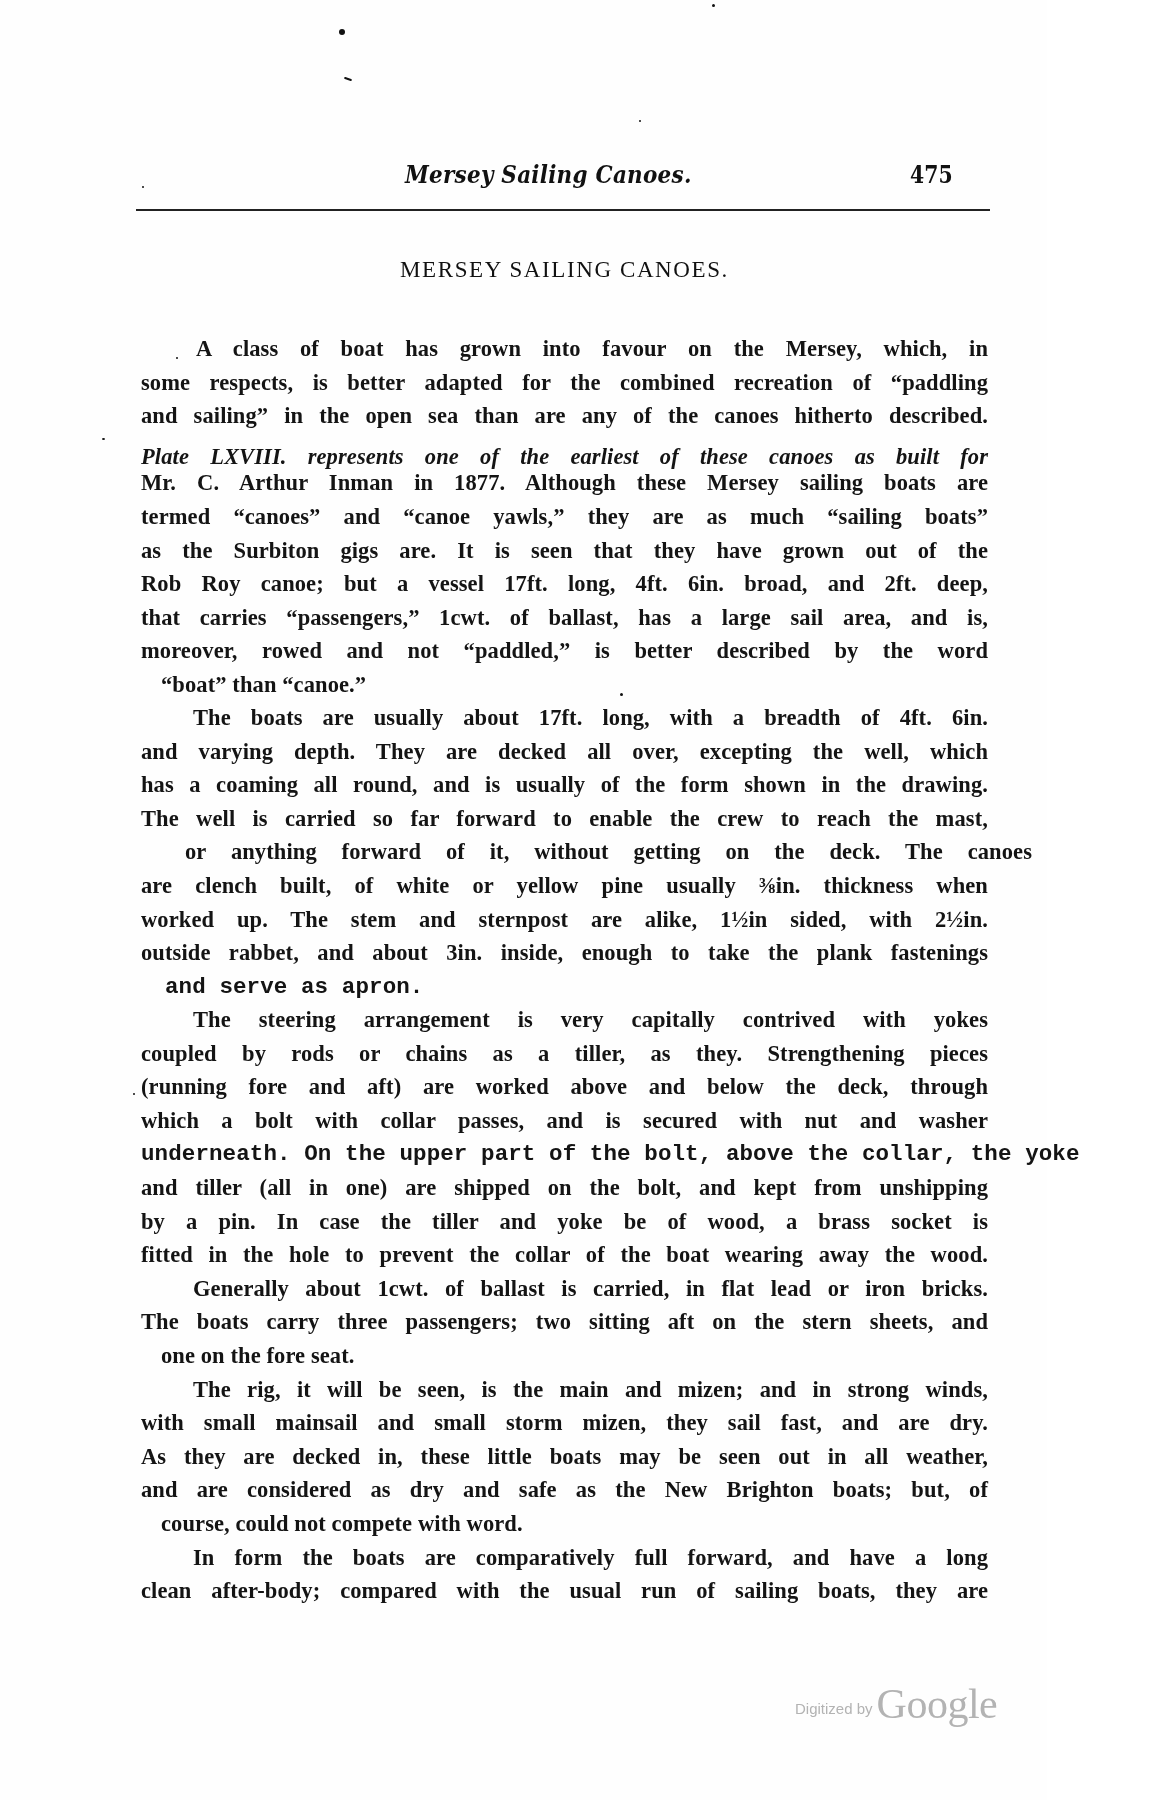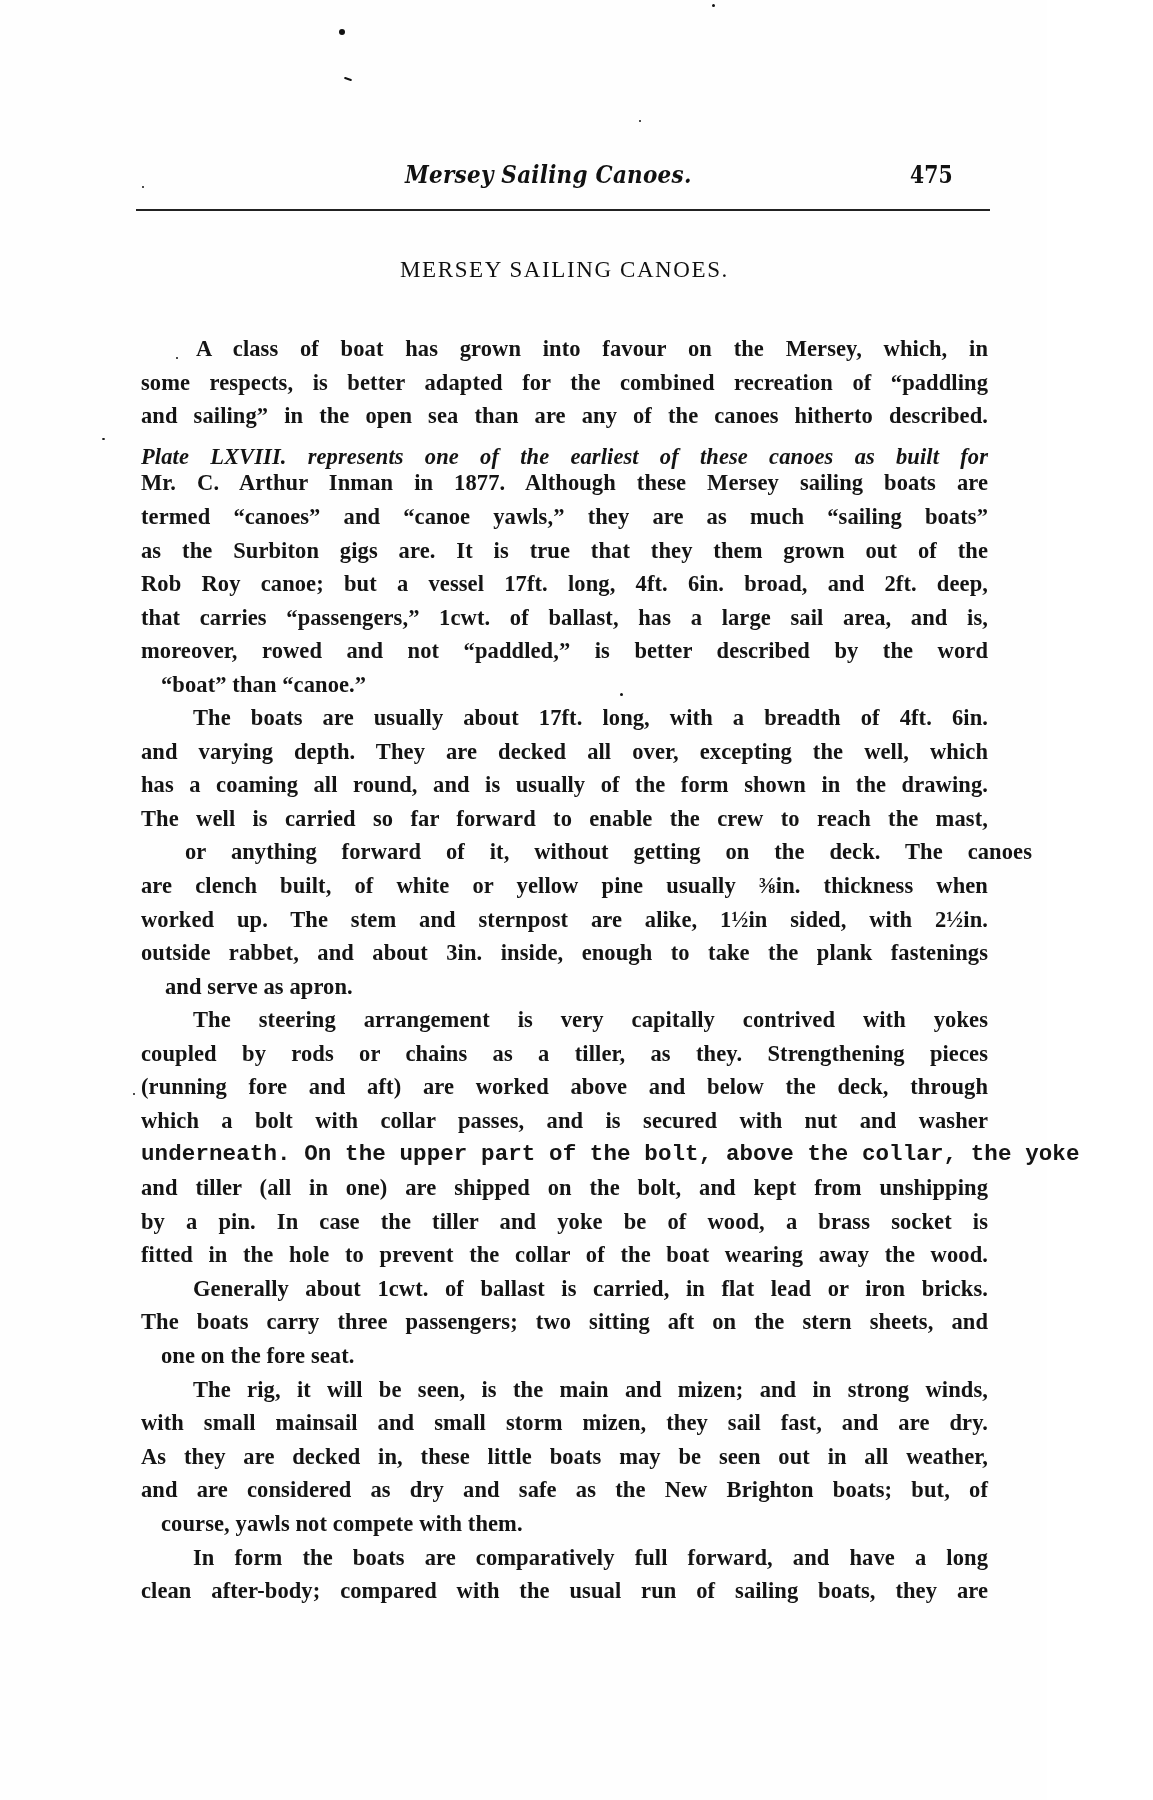--- a/index.html
+++ b/index.html
@@ -57,37 +57,37 @@
 
   <div class="section-title">MERSEY SAILING CANOES.</div>
 
   <div>
     <div class="line indent" style="top:334px;left:196px;width:792px;">A class of boat has grown into favour on the Mersey, which, in</div>
     <div class="line" style="top:368px;">some respects, is better adapted for the combined recreation of “paddling</div>
     <div class="line" style="top:401px;">and sailing” in the open sea than are any of the canoes hitherto described.</div>
     <div class="line" style="top:442px;font-style:italic;">Plate LXVIII. represents one of the earliest of these canoes as built for</div>
     <div class="line" style="top:468px;">Mr. C. Arthur Inman in 1877.  Although these Mersey sailing boats are</div>
     <div class="line" style="top:502px;">termed “canoes” and “canoe yawls,” they are as much “sailing boats”</div>
-    <div class="line" style="top:536px;">as the Surbiton gigs are.  It is true that they them grown out of the</div>
+    <div class="line" style="top:536px;">as the Surbiton gigs are.  It is seen that they have grown out of the</div>
     <div class="line" style="top:569px;">Rob Roy canoe; but a vessel 17ft. long, 4ft. 6in. broad, and 2ft. deep,</div>
     <div class="line" style="top:603px;">that carries “passengers,” 1cwt. of ballast, has a large sail area, and is,</div>
     <div class="line" style="top:636px;">moreover, rowed and not “paddled,” is better described by the word</div>
     <div class="line last" style="top:670px;">“boat” than “canoe.”</div>
   </div>
 
   <div>
     <div class="line indent" style="top:703px;">The boats are usually about 17ft. long, with a breadth of 4ft. 6in.</div>
     <div class="line" style="top:737px;">and varying depth.  They are decked all over, excepting the well, which</div>
     <div class="line" style="top:770px;">has a coaming all round, and is usually of the form shown in the drawing.</div>
     <div class="line" style="top:804px;">The well is carried so far forward to enable the crew to reach the mast,</div>
     <div class="line" style="top:837px;margin-left:44px;">or anything forward of it, without getting on the deck.  The canoes</div>
     <div class="line" style="top:871px;">are clench built, of white or yellow pine usually ⅜in. thickness when</div>
     <div class="line" style="top:905px;">worked up.  The stem and sternpost are alike, 1½in sided, with 2½in.</div>
     <div class="line" style="top:938px;">outside rabbet, and about 3in. inside, enough to take the plank fastenings</div>
-    <div class="line last" style="top:972px;left:145px;">and serve as apron.</div>
+    <div class="line last" style="top:972px;left:145px;font-family:Liberation Mono, monospace;">and serve as apron.</div>
   </div>
 
   <div>
     <div class="line indent" style="top:1005px;">The steering arrangement is very capitally contrived with yokes</div>
     <div class="line" style="top:1039px;">coupled by rods or chains as a tiller, as they.  Strengthening pieces</div>
     <div class="line" style="top:1072px;">(running fore and aft) are worked above and below the deck, through</div>
     <div class="line" style="top:1106px;">which a bolt with collar passes, and is secured with nut and washer</div>
     <div class="line" style="top:1139px;font-family:Liberation Mono, monospace;">underneath.  On the upper part of the bolt, above the collar, the yoke</div>
     <div class="line" style="top:1173px;">and tiller (all in one) are shipped on the bolt, and kept from unshipping</div>
     <div class="line" style="top:1207px;">by a pin.  In case the tiller and yoke be of wood, a brass socket is</div>
@@ -98,21 +98,25 @@
     <div class="line indent" style="top:1274px;">Generally about 1cwt. of ballast is carried, in flat lead or iron bricks.</div>
     <div class="line" style="top:1307px;">The boats carry three passengers; two sitting aft on the stern sheets, and</div>
     <div class="line last" style="top:1341px;">one on the fore seat.</div>
   </div>
 
   <div>
     <div class="line indent" style="top:1375px;">The rig, it will be seen, is the main and mizen; and in strong winds,</div>
     <div class="line" style="top:1408px;">with small mainsail and small storm mizen, they sail fast, and are dry.</div>
     <div class="line" style="top:1442px;">As they are decked in, these little boats may be seen out in all weather,</div>
     <div class="line" style="top:1475px;">and are considered as dry and safe as the New Brighton boats; but, of</div>
-    <div class="line last" style="top:1509px;">course, yawls not compete with them.</div>
+    <div class="line last" style="top:1509px;">course, could not compete with word.</div>
   </div>
 
   <div>
     <div class="line indent" style="top:1543px;">In form the boats are comparatively full forward, and have a long</div>
     <div class="line" style="top:1576px;">clean after-body; compared with the usual run of sailing boats, they are</div>
   </div>
 
+  <div class="watermark">
+    <span class="small">Digitized by</span>
+    <span class="brand">Google</span>
+  </div>
 </div>
 
 </body></html>

